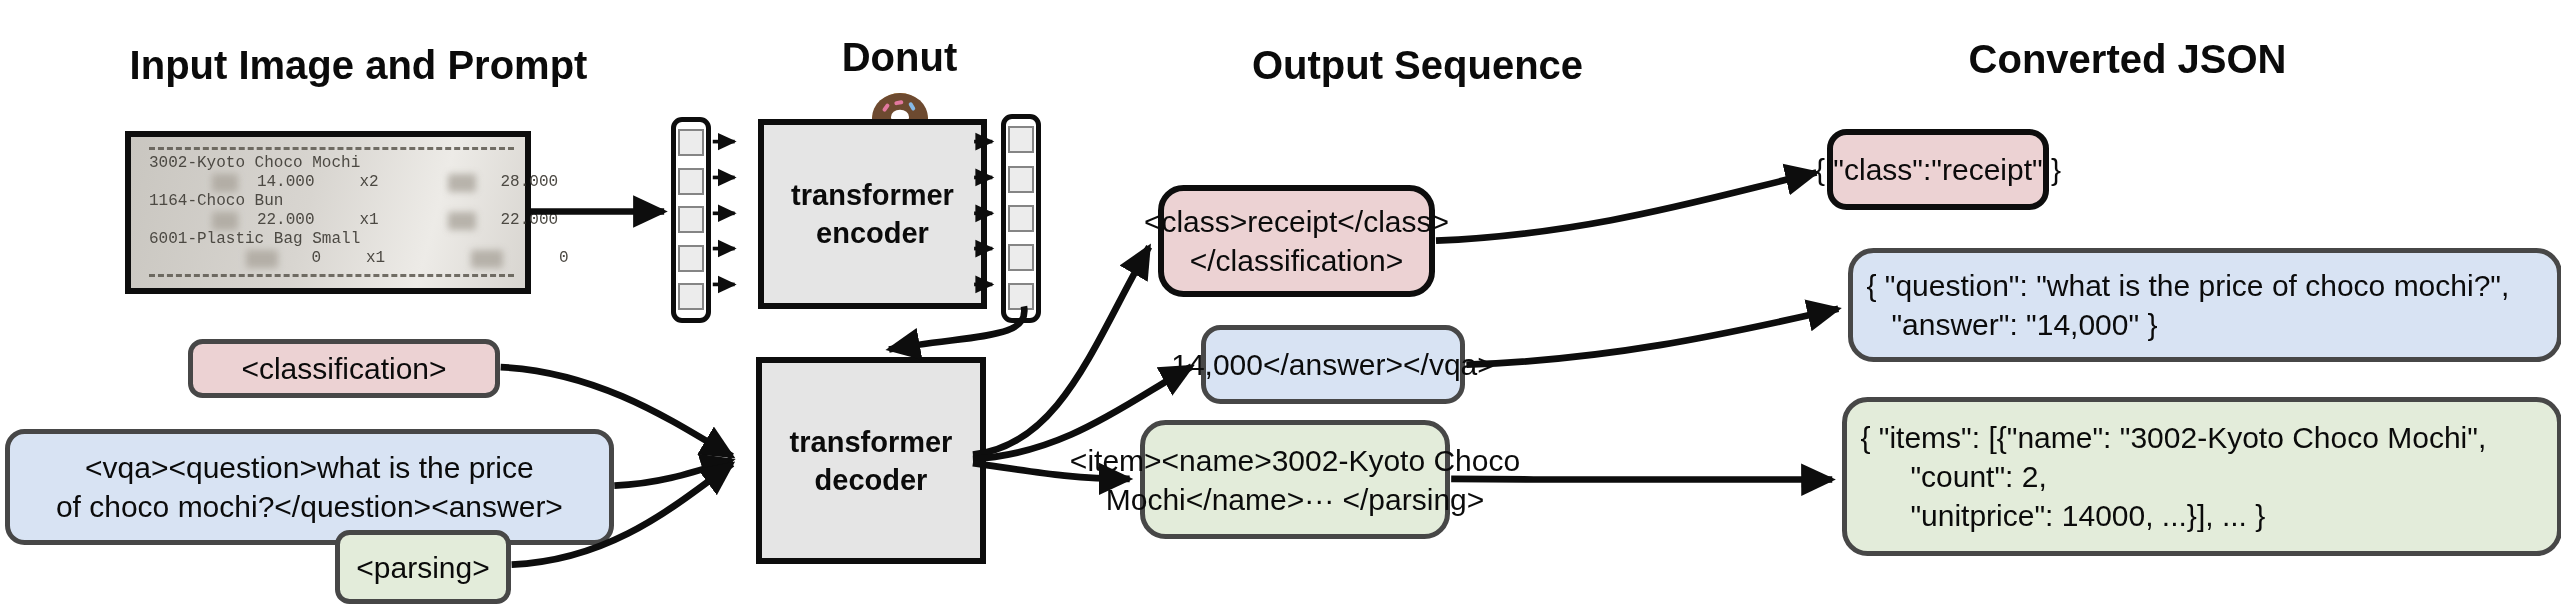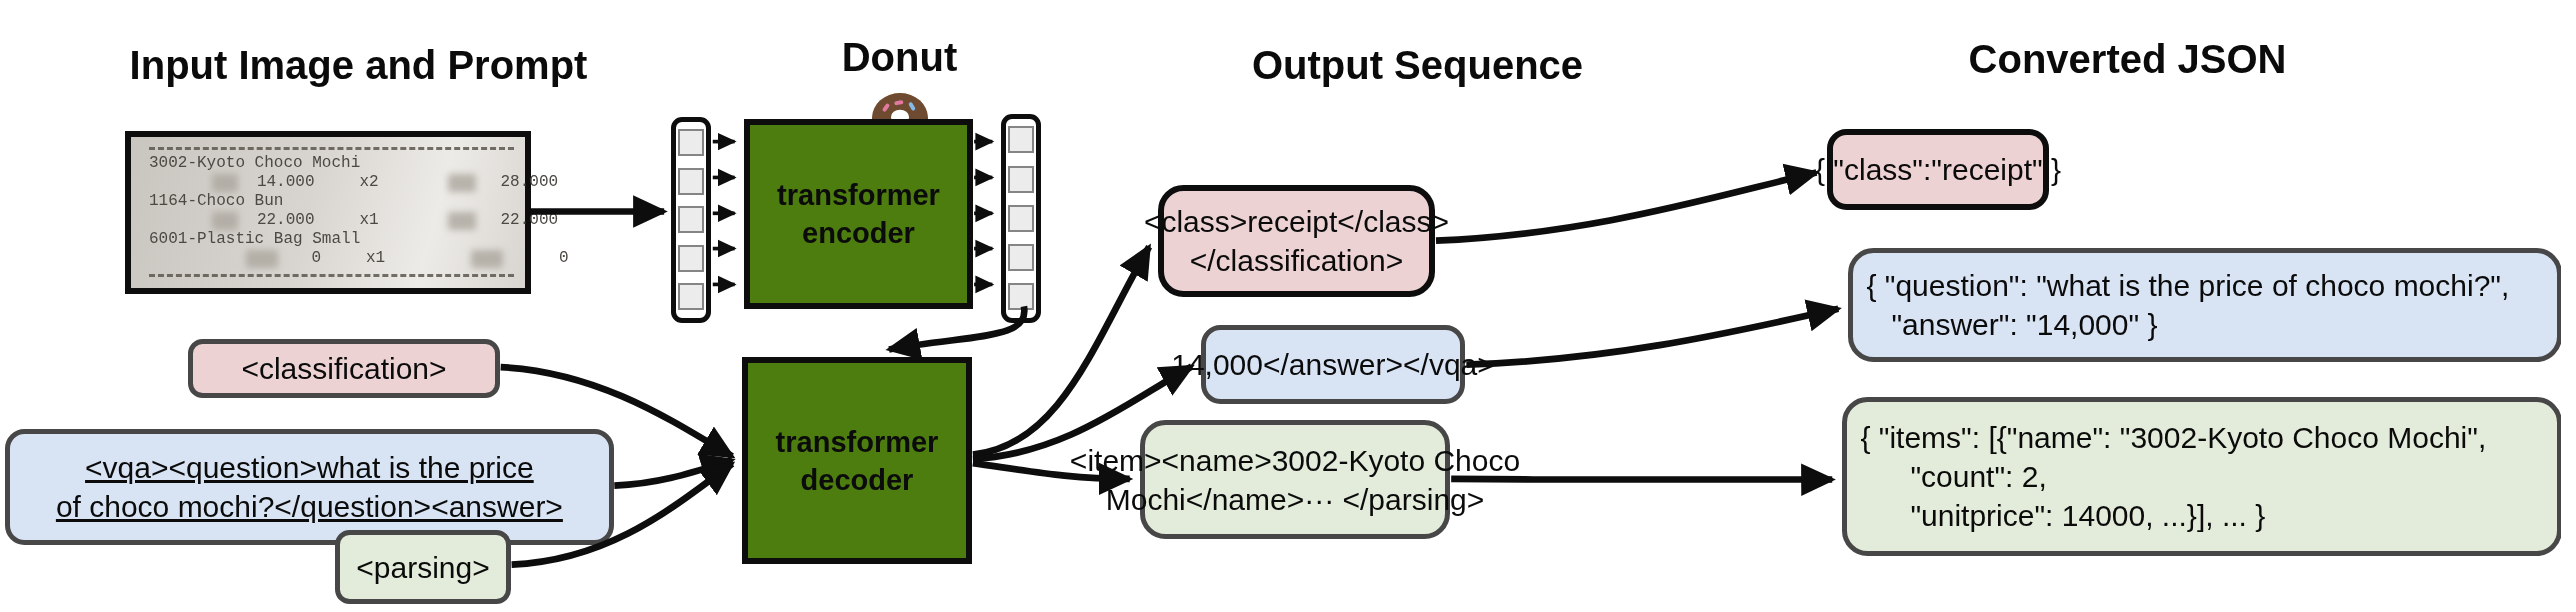--- a/index.html
+++ b/index.html
@@ -36,23 +36,23 @@
   .cell-qty{display:inline-block;margin-left:26px;}
   .cell-total{display:inline-block;min-width:61px;text-align:right;margin-left:2.4px;}
 
   
   .token-col{position:absolute;width:30px;border:5.5px solid #0d0d0d;border-radius:11px;background:#ffffff;
              display:flex;flex-direction:column;align-items:center;justify-content:space-between;
              padding:7.3px 0;box-sizing:content-box;}
   .token{width:25.5px;height:27px;background:#ececec;border:2.4px solid #858585;box-sizing:border-box;}
 
   
-  .model-box{position:absolute;background:#4d7c0f;border:6px solid #0d0d0d;box-sizing:border-box;
+  .model-box{position:absolute;background:#e5e5e5;border:6px solid #0d0d0d;box-sizing:border-box;
              display:flex;align-items:center;justify-content:center;text-align:center;
-             font-weight:bold;font-size:29px;line-height:38px;color:#0b0b0b;white-space:pre-line;}
+             font-weight:bold;font-size:29px;line-height:38px;color:#0b0b0b;white-space:pre-line;margin-left:14px;}
 
   
   .tag{position:absolute;box-sizing:border-box;display:flex;align-items:center;justify-content:center;
        text-align:center;font-size:30px;line-height:39px;color:#0b0b0b;white-space:pre;}
   .b-gray{border:5.5px solid #474747;}
   .b-black{border:6px solid #0d0d0d;}
   .f-pink{background:#ecd2d3;}
   .f-blue{background:#d8e3f3;}
   .f-green{background:#e3ecda;}
   .r-sm{border-radius:14.6px;}
@@ -137,21 +137,21 @@
   </div>
 
   <div class="model-box" style="left:744px;top:119px;width:229px;height:190px;">transformer
 encoder</div>
 
   <div class="model-box" style="left:742px;top:357px;width:230px;height:207px;">transformer
 decoder</div>
 
   <div class="tag f-pink b-gray r-sm" style="left:188px;top:339px;width:312px;height:59px;">&lt;classification&gt;</div>
 
-  <div class="tag f-blue b-gray r-md" style="left:4.9px;top:429px;width:609px;height:116px;text-decoration:underline;">&lt;vqa&gt;&lt;question&gt;what is the price
+  <div class="tag f-blue b-gray r-md" style="left:4.9px;top:429px;width:609px;height:116px;">&lt;vqa&gt;&lt;question&gt;what is the price
 of choco mochi?&lt;/question&gt;&lt;answer&gt;</div>
 
   <div class="tag f-green b-gray r-sm" style="left:335px;top:530px;width:176px;height:74px;">&lt;parsing&gt;</div>
 
   <div class="tag f-pink b-black r-lg" style="left:1158px;top:185px;width:277px;height:112px;">&lt;class&gt;receipt&lt;/class&gt;
 &lt;/classification&gt;</div>
 
   <div class="tag f-blue b-gray r-md" style="left:1201px;top:325px;width:264px;height:79px;">14,000&lt;/answer&gt;&lt;/vqa&gt;</div>
 
   <div class="tag f-green b-gray r-lg" style="left:1140px;top:420px;width:310px;height:119px;">&lt;item&gt;&lt;name&gt;3002-Kyoto Choco

